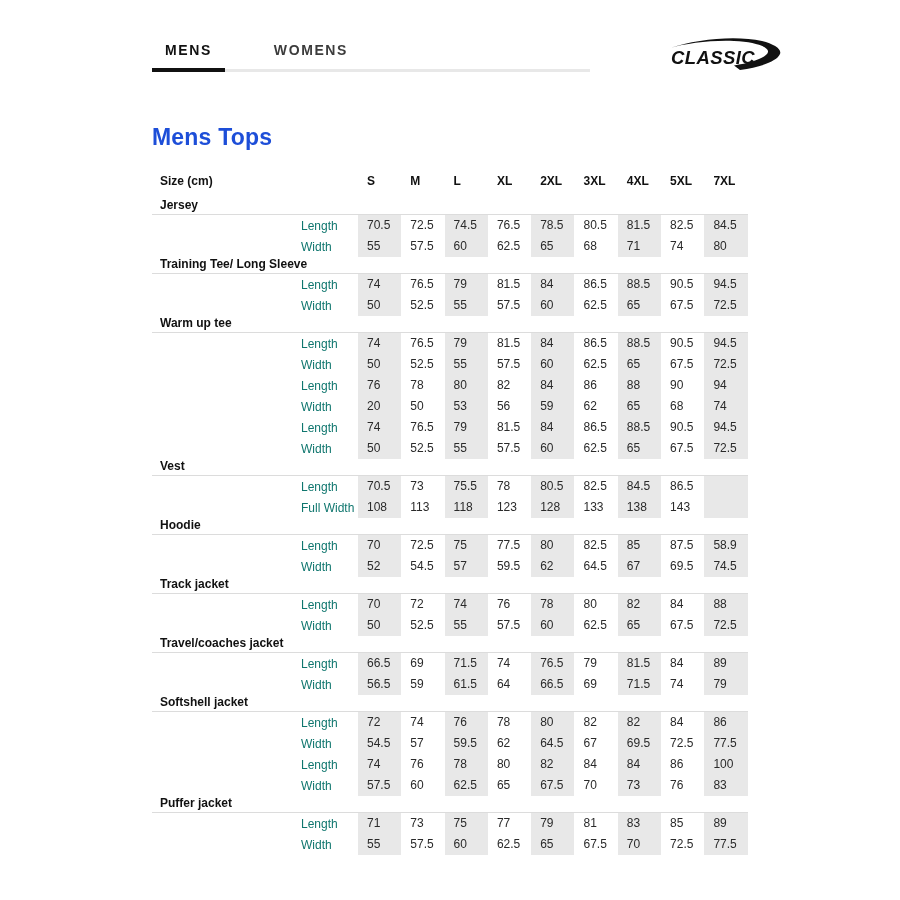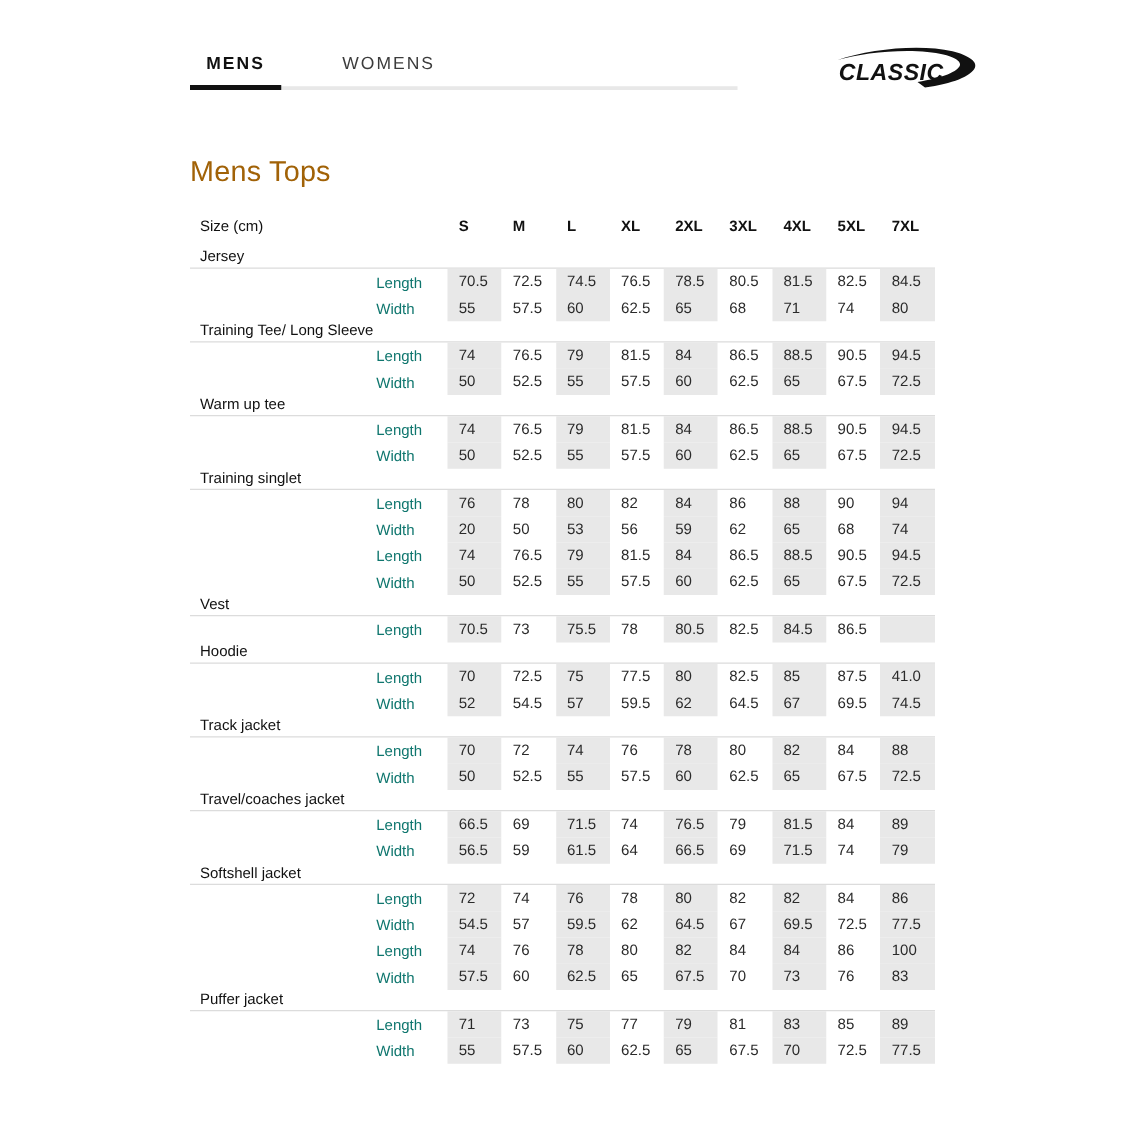--- a/index.html
+++ b/index.html
@@ -21,54 +21,55 @@
   }
   .tab {
     font-size: 14px;
     letter-spacing: 1.6px;
     color: #3c3c3c;
     padding: 6px 13px 10px 13px;
     cursor: pointer;
     white-space: nowrap;
     border-bottom: 4px solid transparent;
     margin-bottom: -3.5px;
+    font-weight: bold;
   }
   .tab.active {
     color: #111111;
     font-weight: bold;
     border-bottom-color: #111111;
   }
   .tab + .tab { margin-left: 36px; }
   .brand-logo { position: absolute; right: -12px; top: -4px; width: 118px; height: 44px; }
 
   
   .page-title {
     margin-top: 48px;
     font-size: 23px;
-    font-weight: normal;
-    color: #a16207;
+    font-weight: bold;
+    color: #1d4ed8;
     letter-spacing: 0.2px;
   }
 
   
   .size-table { margin-top: 20px; width: 596px; }
   .grid-row {
     display: grid;
     grid-template-columns: 206px repeat(9, 43.3px);
     align-items: center;
   }
   .table-header { height: 20px; margin-bottom: 7px; }
-  .corner-label { font-size: 12px; font-weight: normal; color: #111; padding-left: 8px; }
+  .corner-label { font-size: 12px; font-weight: bold; color: #111; padding-left: 8px; }
   .size-col-header { font-size: 12px; font-weight: bold; color: #111; padding-left: 9px; }
 
   .section-header {
     height: 17px;
     line-height: 15px;
     font-size: 12px;
-    font-weight: normal;
+    font-weight: bold;
     color: #111;
     padding-left: 8px;
     border-bottom: 1px solid #dcdcdc;
   }
   .data-row { height: 21px; }
   .measure-label {
     font-size: 12px;
     color: #0f766e;
     padding-left: 149px;
     white-space: nowrap;
@@ -184,21 +185,20 @@
           <div class="data-cell shaded">50</div>
           <div class="data-cell">52.5</div>
           <div class="data-cell shaded">55</div>
           <div class="data-cell">57.5</div>
           <div class="data-cell shaded">60</div>
           <div class="data-cell">62.5</div>
           <div class="data-cell shaded">65</div>
           <div class="data-cell">67.5</div>
           <div class="data-cell shaded">72.5</div>
         </div>
-        <div class="section-header">Training singlet</div>
         <div class="grid-row data-row">
           <div class="measure-label">Length</div>
           <div class="data-cell shaded">76</div>
           <div class="data-cell">78</div>
           <div class="data-cell shaded">80</div>
           <div class="data-cell">82</div>
           <div class="data-cell shaded">84</div>
           <div class="data-cell">86</div>
           <div class="data-cell shaded">88</div>
           <div class="data-cell">90</div>
@@ -246,32 +246,44 @@
           <div class="data-cell shaded">70.5</div>
           <div class="data-cell">73</div>
           <div class="data-cell shaded">75.5</div>
           <div class="data-cell">78</div>
           <div class="data-cell shaded">80.5</div>
           <div class="data-cell">82.5</div>
           <div class="data-cell shaded">84.5</div>
           <div class="data-cell">86.5</div>
           <div class="data-cell shaded"></div>
         </div>
+        <div class="grid-row data-row">
+          <div class="measure-label">Full Width</div>
+          <div class="data-cell shaded">108</div>
+          <div class="data-cell">113</div>
+          <div class="data-cell shaded">118</div>
+          <div class="data-cell">123</div>
+          <div class="data-cell shaded">128</div>
+          <div class="data-cell">133</div>
+          <div class="data-cell shaded">138</div>
+          <div class="data-cell">143</div>
+          <div class="data-cell shaded"></div>
+        </div>
         <div class="section-header">Hoodie</div>
         <div class="grid-row data-row">
           <div class="measure-label">Length</div>
           <div class="data-cell shaded">70</div>
           <div class="data-cell">72.5</div>
           <div class="data-cell shaded">75</div>
           <div class="data-cell">77.5</div>
           <div class="data-cell shaded">80</div>
           <div class="data-cell">82.5</div>
           <div class="data-cell shaded">85</div>
           <div class="data-cell">87.5</div>
-          <div class="data-cell shaded">41.0</div>
+          <div class="data-cell shaded">58.9</div>
         </div>
         <div class="grid-row data-row">
           <div class="measure-label">Width</div>
           <div class="data-cell shaded">52</div>
           <div class="data-cell">54.5</div>
           <div class="data-cell shaded">57</div>
           <div class="data-cell">59.5</div>
           <div class="data-cell shaded">62</div>
           <div class="data-cell">64.5</div>
           <div class="data-cell shaded">67</div>

